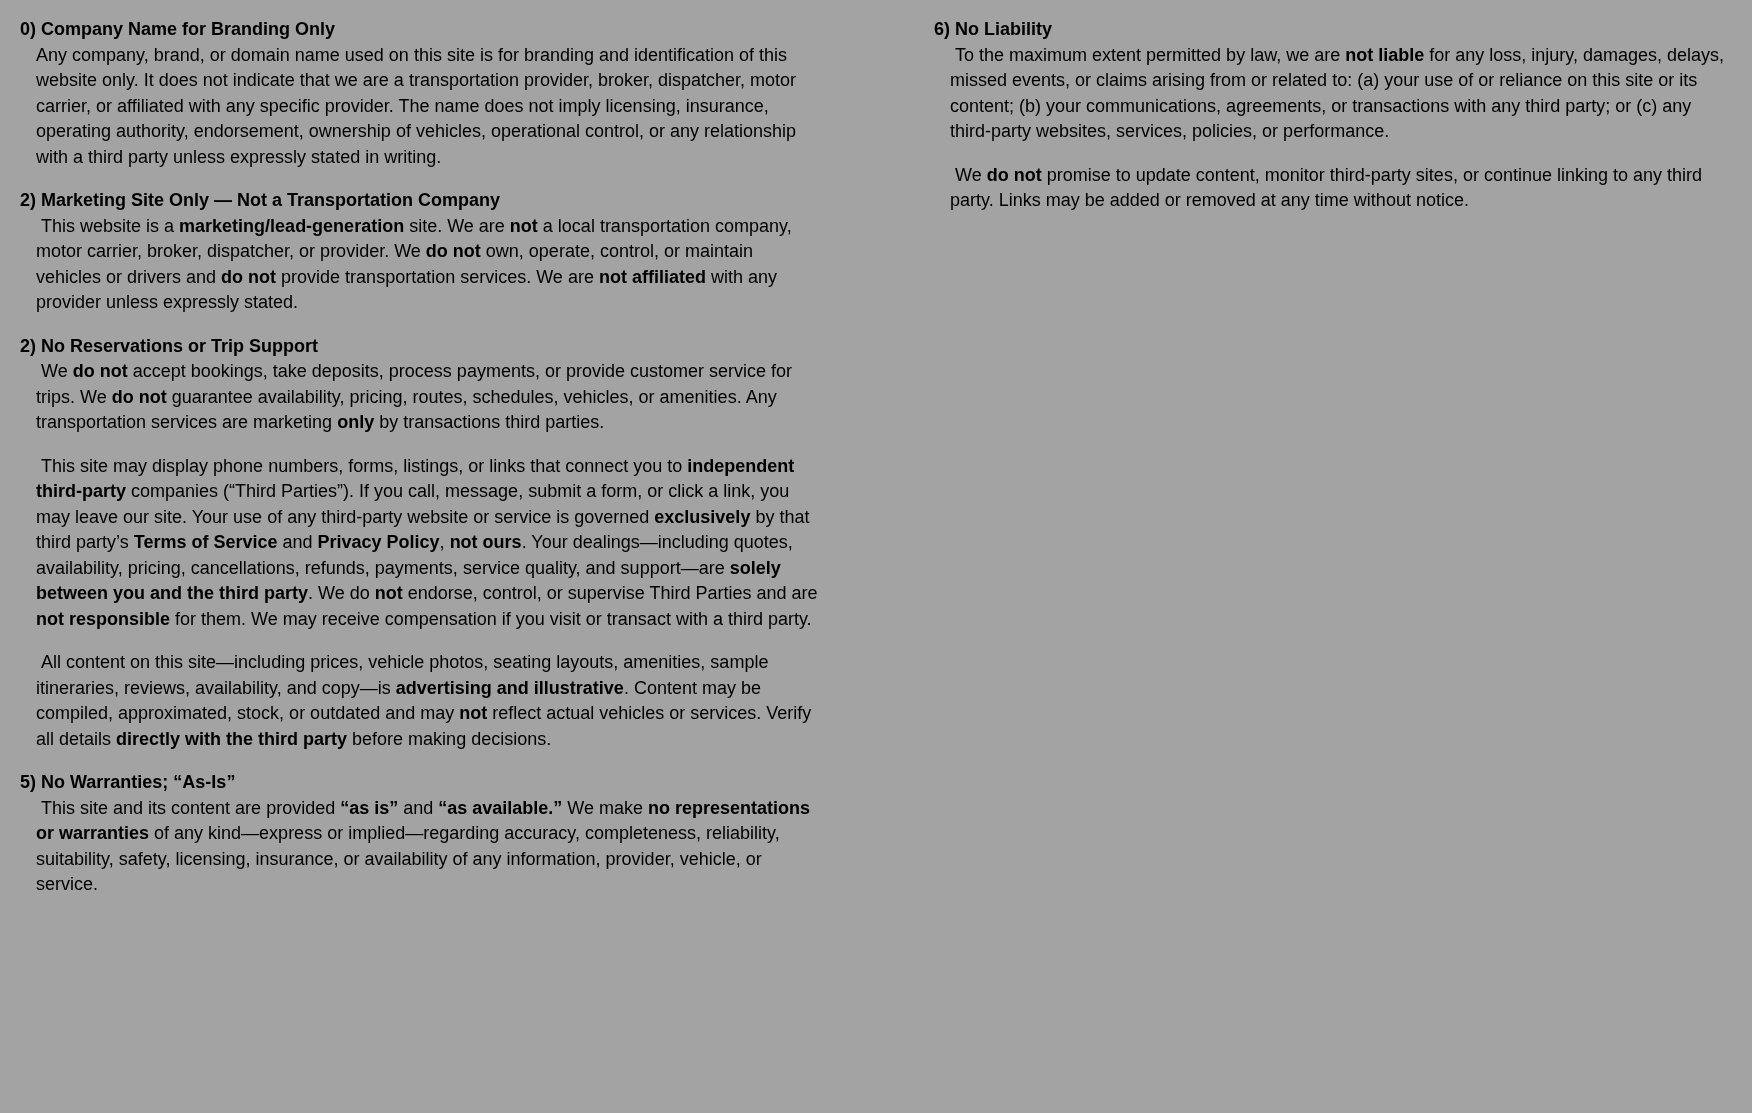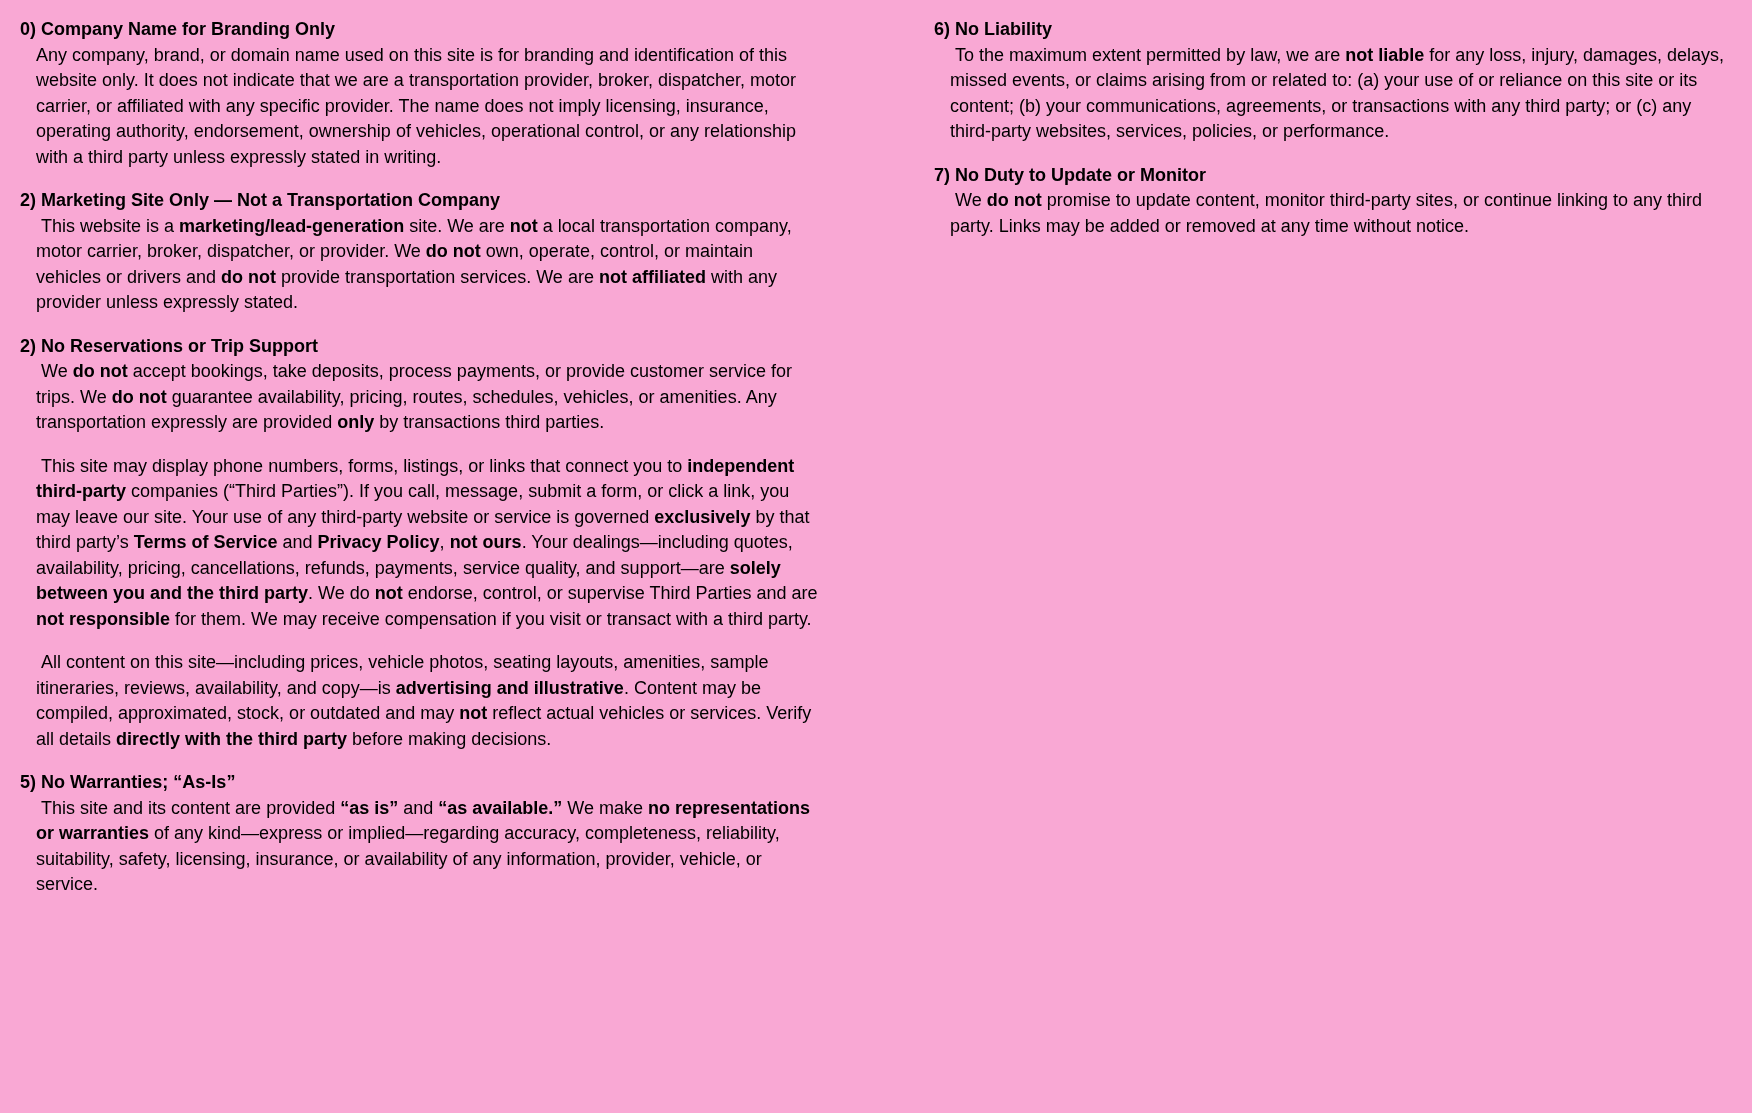--- a/index.html
+++ b/index.html
@@ -5,21 +5,21 @@
   html, body {
     margin: 0;
     padding: 0;
     background: #ffffff;
   }
   .page {
     position: relative;
     width: 1752px;
     height: 1113px;
     box-sizing: border-box;
-    background: #f9a8d4;
+    background: #a3a3a3;
     color: #000000;
     font-family: "Liberation Sans", "DejaVu Sans", sans-serif;
     font-size: 18px;
     line-height: 25.5px;
     padding: 17px 16px 0 20px;
     overflow: hidden;
   }
   .columns {
     column-count: 2;
     column-gap: 112px;
@@ -53,34 +53,33 @@
       <section class="disclaimer-section">
         <h3 class="section-heading">0) Company Name for Branding Only</h3>
         <p class="section-body"><span>Any company, brand, or domain name used on this site is for branding and identification of this website only. It does not indicate that we are a transportation provider, broker, dispatcher, motor carrier, or affiliated with any specific provider. The name does not imply licensing, insurance, operating authority, endorsement, ownership of vehicles, operational control, or any relationship with a third party unless expressly stated in writing.</span></p>
       </section>
       <section class="disclaimer-section">
         <h3 class="section-heading">2) Marketing Site Only — Not a Transportation Company</h3>
         <p class="section-body"><span> This website is a </span><b>marketing/lead-generation</b><span> site. We are </span><b>not</b><span> a local transportation company, motor carrier, broker, dispatcher, or provider. We </span><b>do not</b><span> own, operate, control, or maintain vehicles or drivers and </span><b>do not</b><span> provide transportation services. We are </span><b>not affiliated</b><span> with any provider unless expressly stated.</span></p>
       </section>
       <section class="disclaimer-section">
         <h3 class="section-heading">2) No Reservations or Trip Support</h3>
-        <p class="section-body"><span> We </span><b>do not</b><span> accept bookings, take deposits, process payments, or provide customer service for trips. We </span><b>do not</b><span> guarantee availability, pricing, routes, schedules, vehicles, or amenities. Any transportation expressly are provided </span><b>only</b><span> by transactions third parties.</span></p>
+        <p class="section-body"><span> We </span><b>do not</b><span> accept bookings, take deposits, process payments, or provide customer service for trips. We </span><b>do not</b><span> guarantee availability, pricing, routes, schedules, vehicles, or amenities. Any transportation services are marketing </span><b>only</b><span> by transactions third parties.</span></p>
       </section>
       <section class="disclaimer-section">
         <p class="section-body"><span> This site may display phone numbers, forms, listings, or links that connect you to </span><b>independent third-party</b><span> companies (“Third Parties”). If you call, message, submit a form, or click a link, you may leave our site. Your use of any third-party website or service is governed </span><b>exclusively</b><span> by that third party’s </span><b>Terms of Service</b><span> and </span><b>Privacy Policy</b><span>, </span><b>not ours</b><span>. Your dealings—including quotes, availability, pricing, cancellations, refunds, payments, service quality, and support—are </span><b>solely between you and the third party</b><span>. We do </span><b>not</b><span> endorse, control, or supervise Third Parties and are </span><b>not responsible</b><span> for them. We may receive compensation if you visit or transact with a third party.</span></p>
       </section>
       <section class="disclaimer-section">
         <p class="section-body"><span> All content on this site—including prices, vehicle photos, seating layouts, amenities, sample itineraries, reviews, availability, and copy—is </span><b>advertising and illustrative</b><span>. Content may be compiled, approximated, stock, or outdated and may </span><b>not</b><span> reflect actual vehicles or services. Verify all details </span><b>directly with the third party</b><span> before making decisions.</span></p>
       </section>
       <section class="disclaimer-section">
         <h3 class="section-heading">5) No Warranties; “As-Is”</h3>
         <p class="section-body"><span> This site and its content are provided </span><b>“as is”</b><span> and </span><b>“as available.”</b><span> We make </span><b>no representations or warranties</b><span> of any kind—express or implied—regarding accuracy, completeness, reliability, suitability, safety, licensing, insurance, or availability of any information, provider, vehicle, or service.</span></p>
       </section>
       <section class="disclaimer-section">
         <h3 class="section-heading">6) No Liability</h3>
         <p class="section-body"><span> To the maximum extent permitted by law, we are </span><b>not liable</b><span> for any loss, injury, damages, delays, missed events, or claims arising from or related to: (a) your use of or reliance on this site or its content; (b) your communications, agreements, or transactions with any third party; or (c) any third-party websites, services, policies, or performance.</span></p>
       </section>
       <section class="disclaimer-section">
-        <h3 class="section-heading">7) No Duty to Update or Monitor</h3>
         <p class="section-body"><span> We </span><b>do not</b><span> promise to update content, monitor third-party sites, or continue linking to any third party. Links may be added or removed at any time without notice.</span></p>
       </section>
     </div>
 </div>
 
 </body></html>

